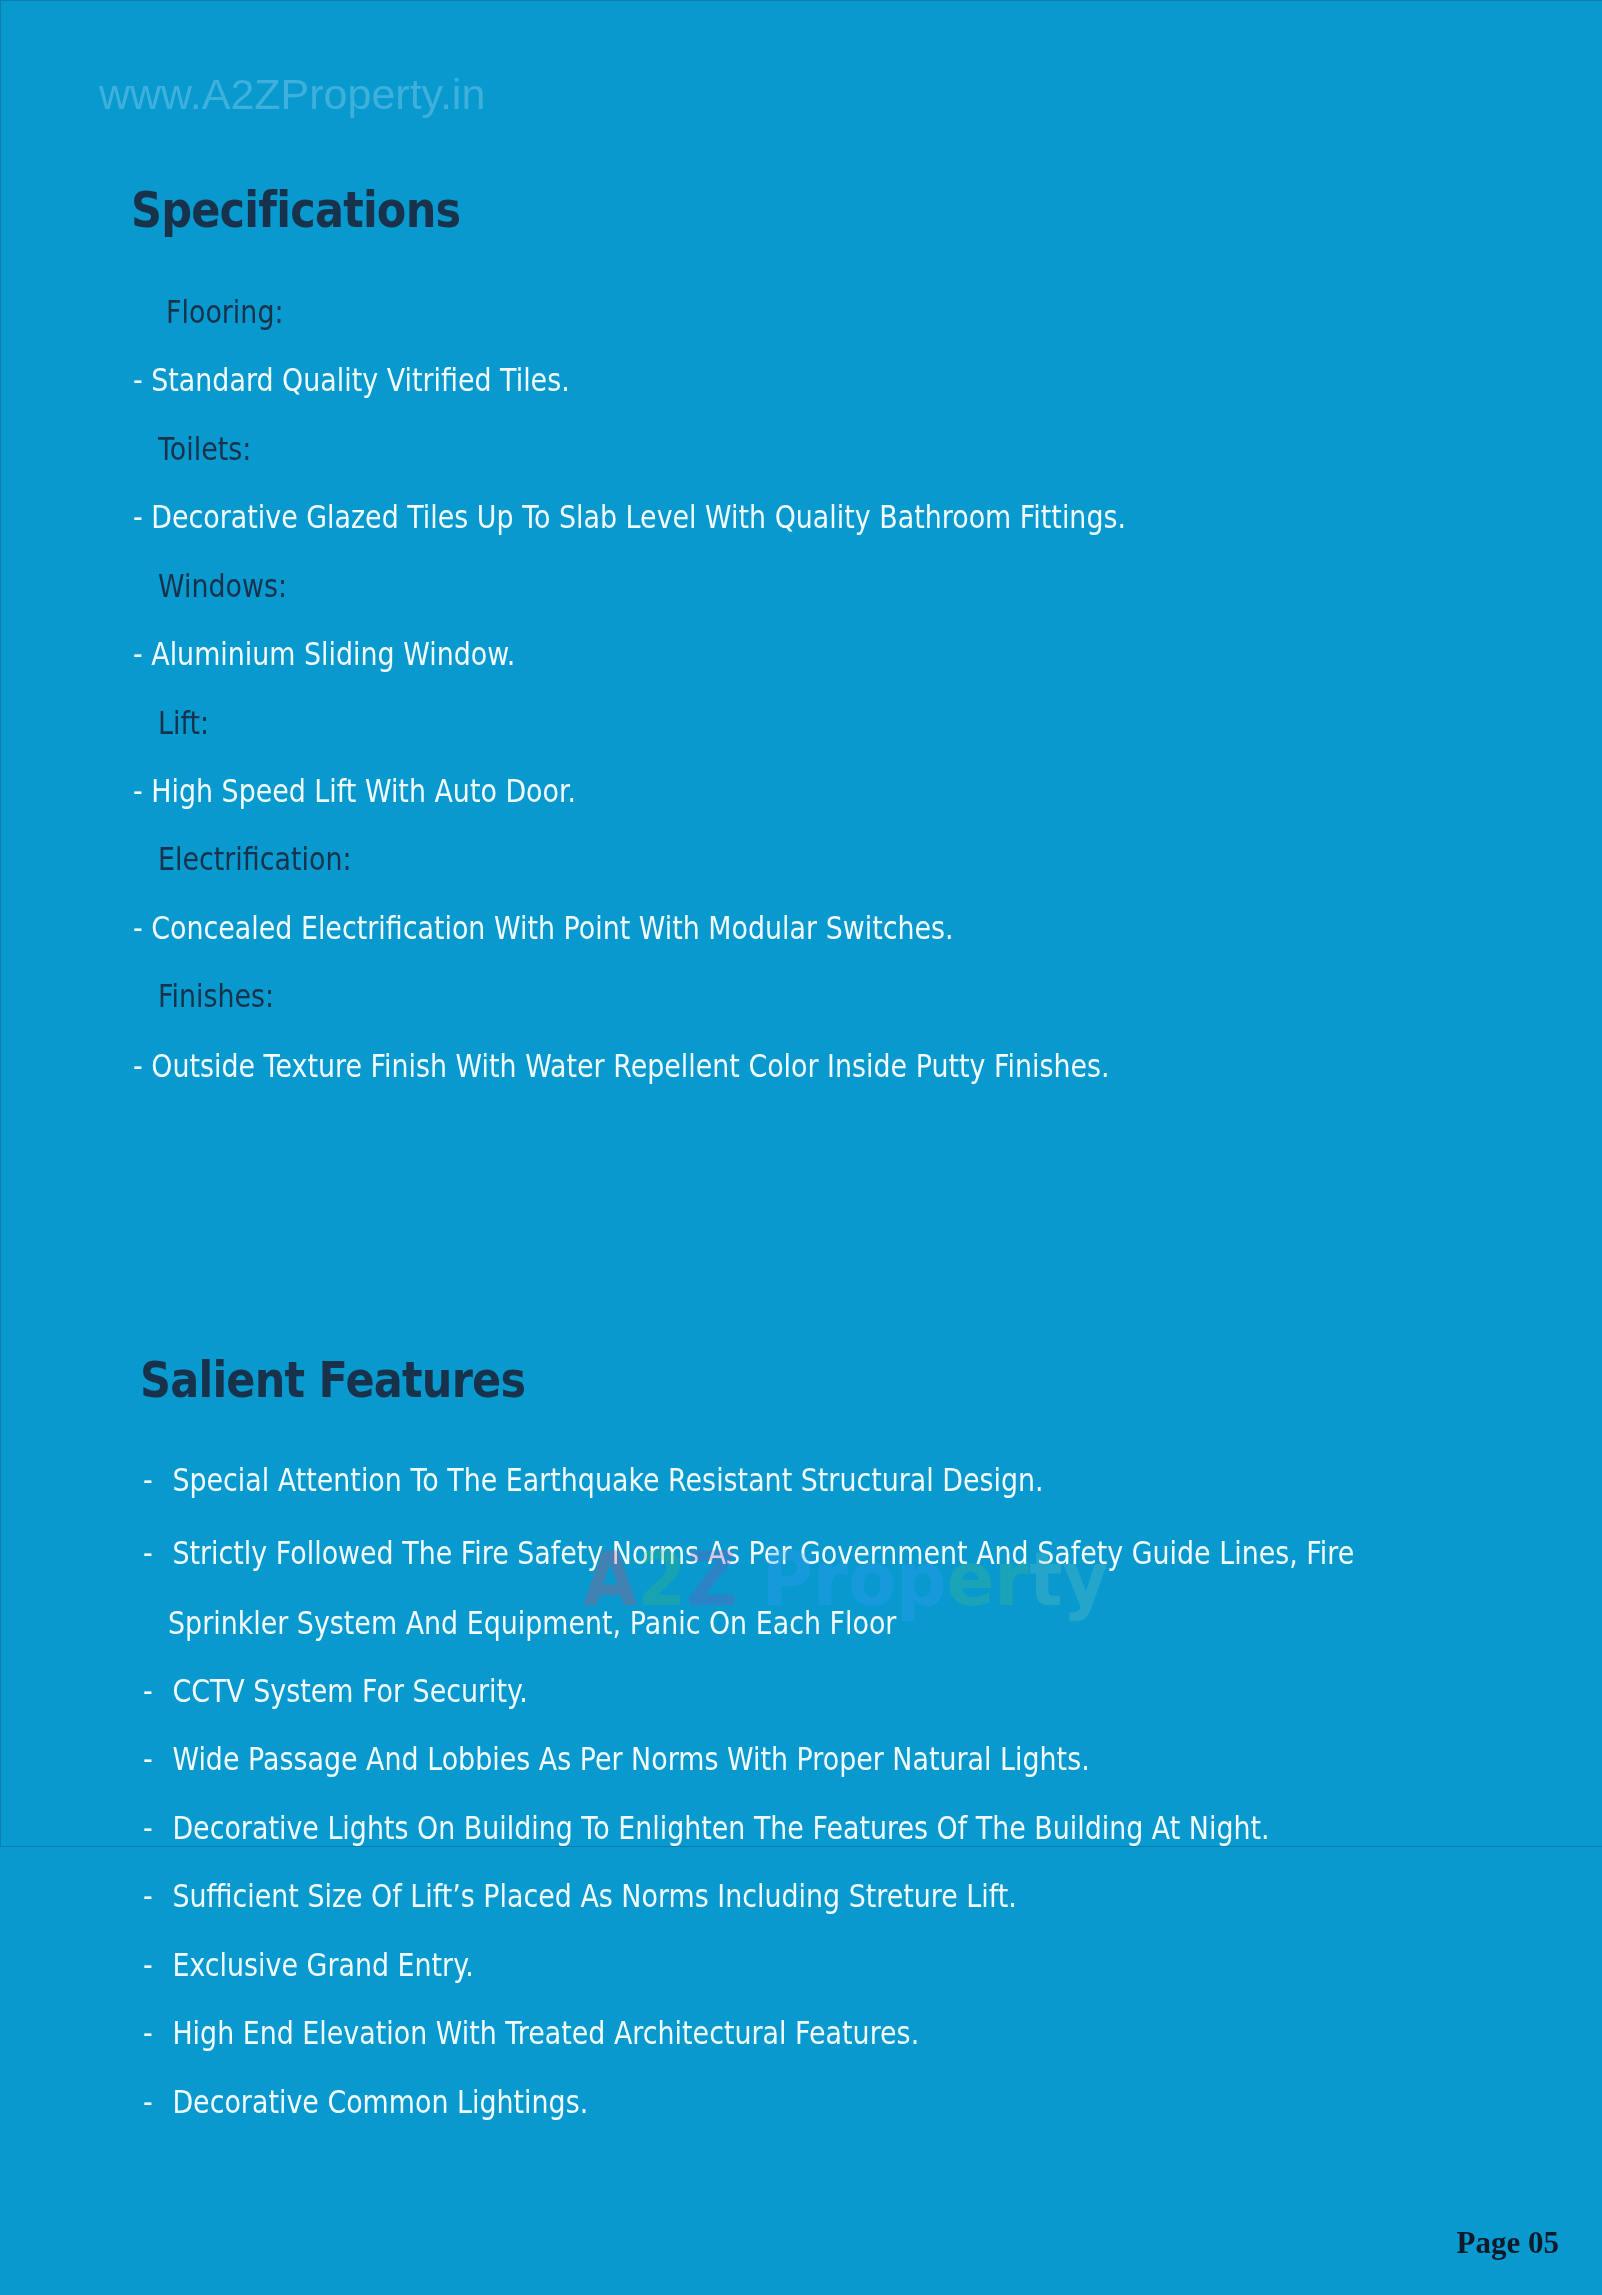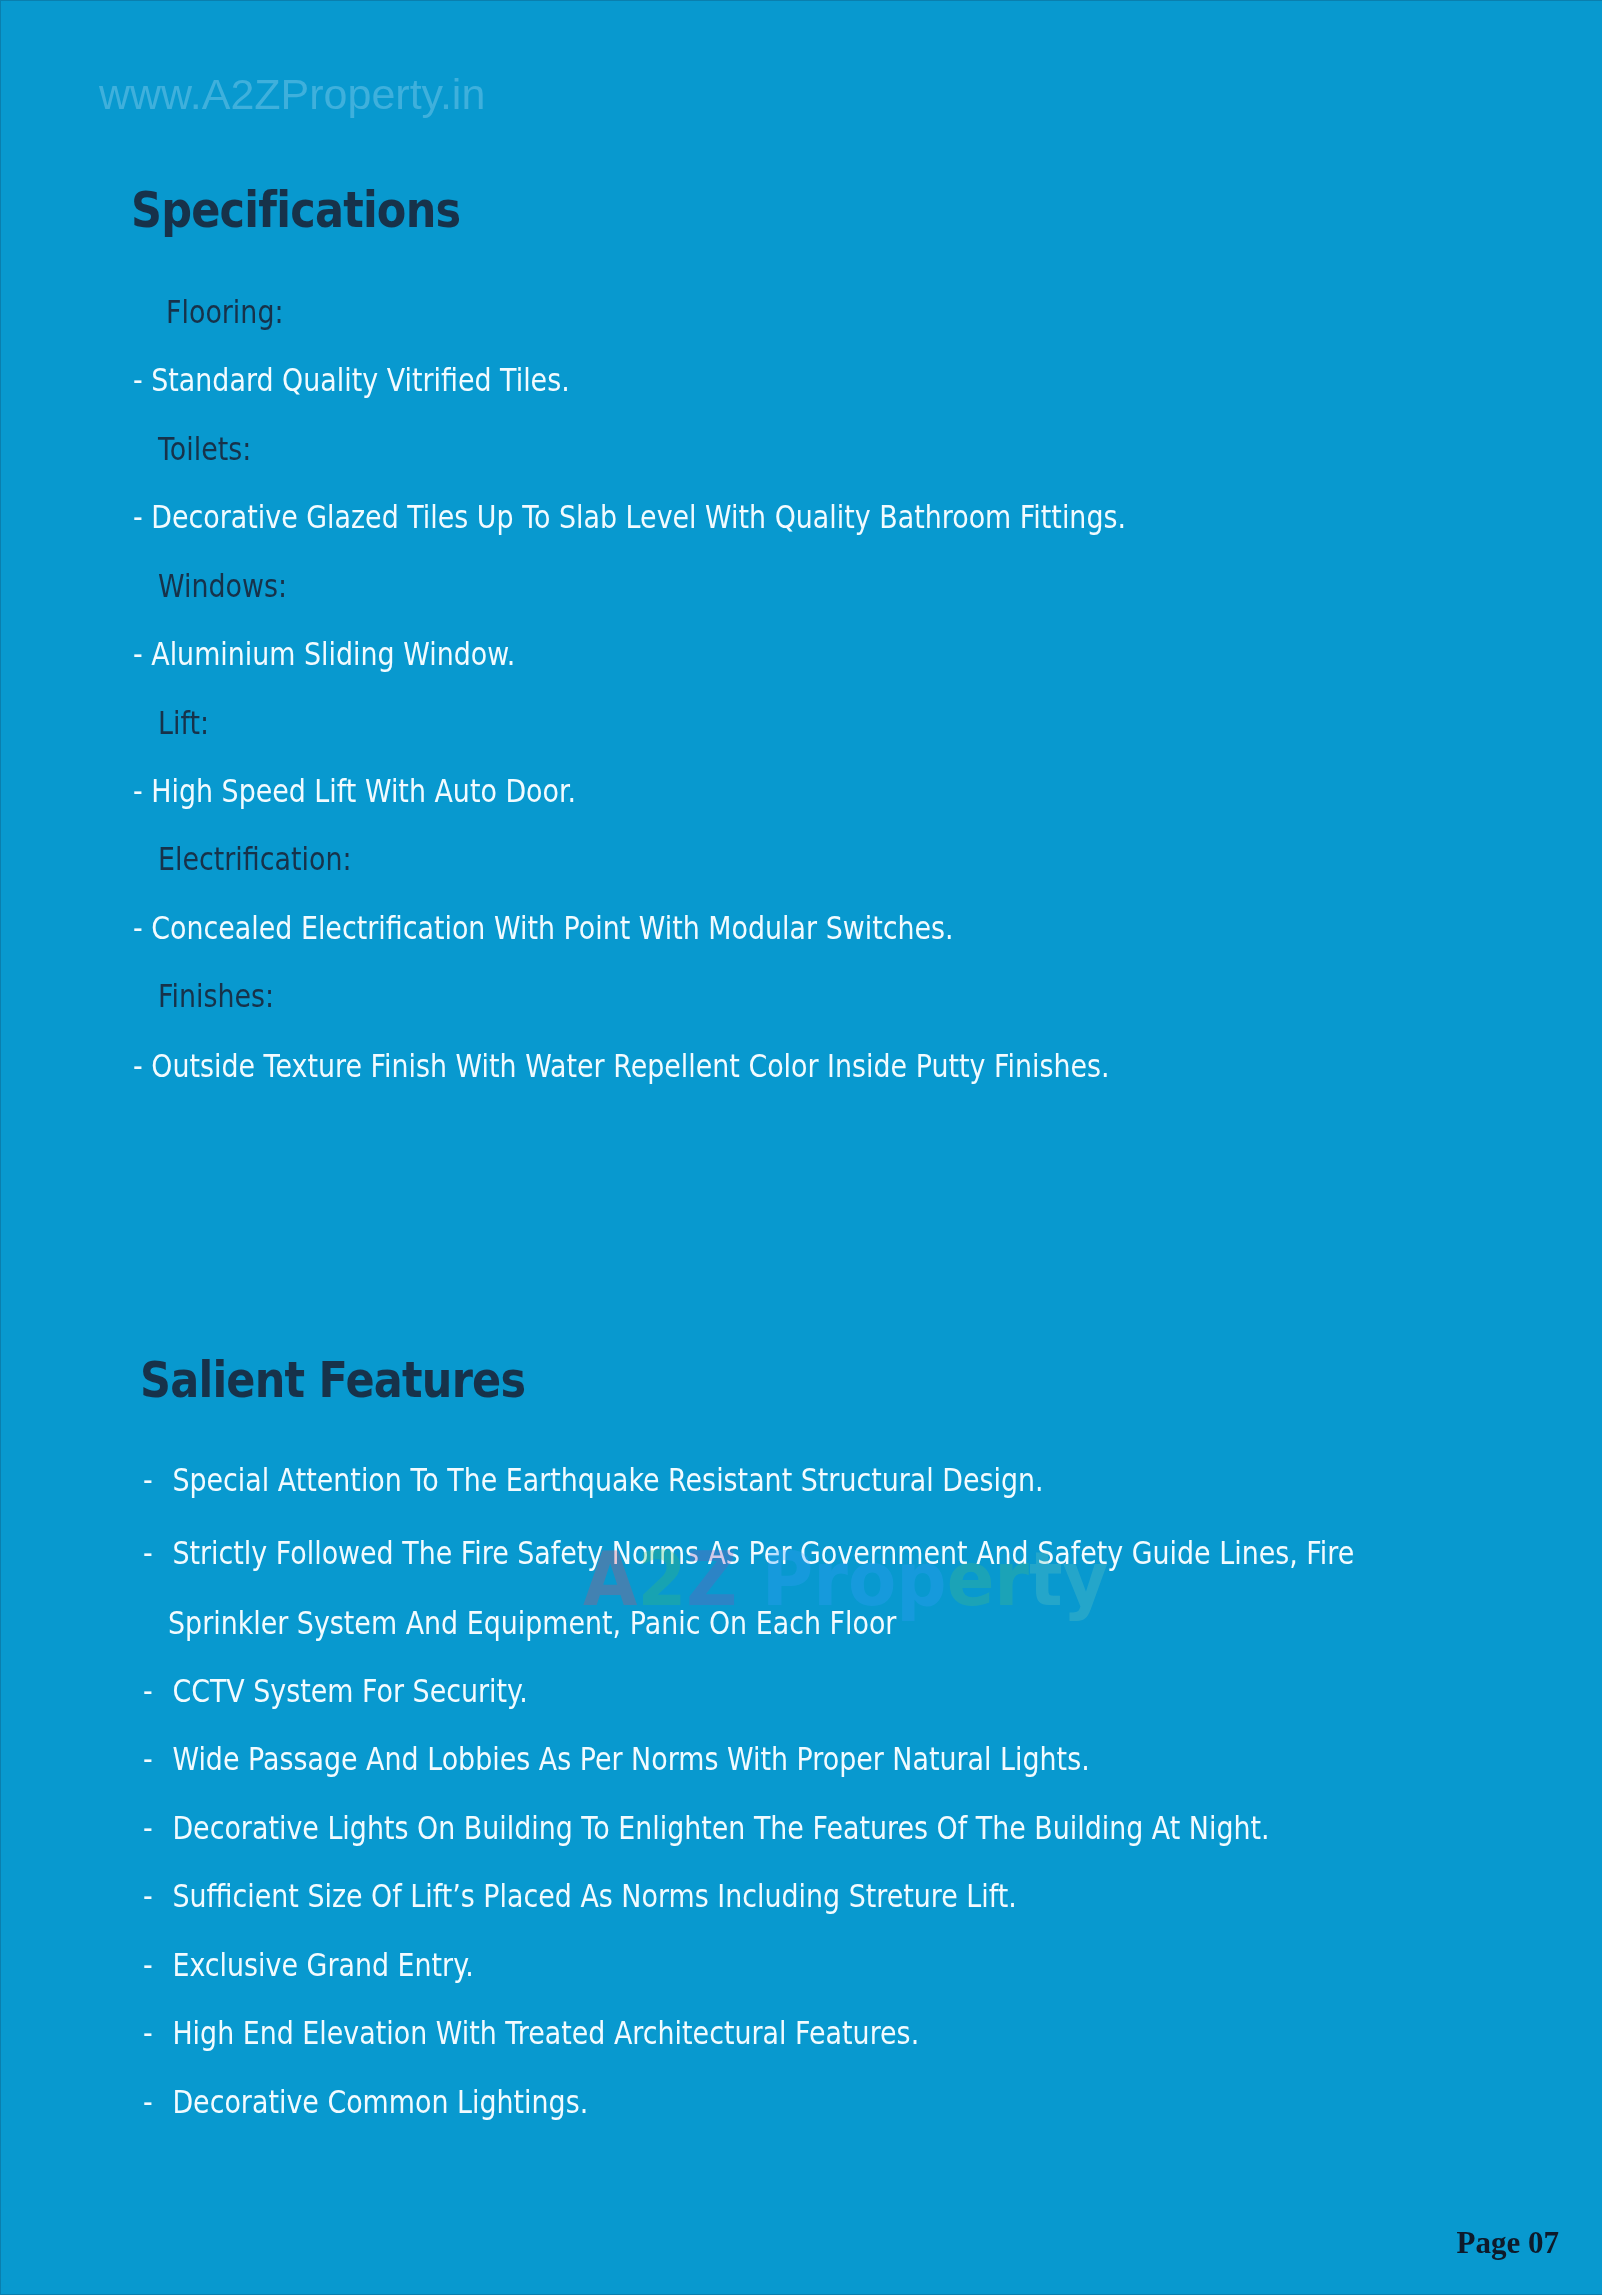--- a/index.html
+++ b/index.html
@@ -10,21 +10,21 @@
       width: 1603px;
       height: 2295px;
       position: relative;
       overflow: hidden;
       background: #0899CF;
       font-family: "Liberation Sans", "DejaVu Sans", sans-serif;
     }
     .page {
       position: absolute;
       left: 0; top: 0;
-      width: 1603px; height: 2295px;
+      width: 1603px; height: 1847px;
       box-sizing: border-box;
       border: 1.7px solid #0a7fae;
       background: #0899CF;
     }
     .watermark-url {
       position: absolute;
       left: 98px;
       top: 69px;
       font-family: "Liberation Sans", sans-serif;
       font-size: 43px;
@@ -165,15 +165,15 @@
 
     <div class="line feature" style="left:142px; top:2082px;">
       <span class="dash">-</span><span>Decorative Common Lightings.</span>
     </div>
   </section>
 
   <div class="logo-watermark">
     <span class="c1">A</span><span class="c2">2</span><span class="c3">Z</span><span class="c4" style="white-space:pre;"> Prop</span><span class="c5">er</span><span class="c6">ty</span>
   </div>
 
-  <div class="page-number">Page 07</div>
+  <div class="page-number">Page 05</div>
 </div>
 
 
 </body></html>

